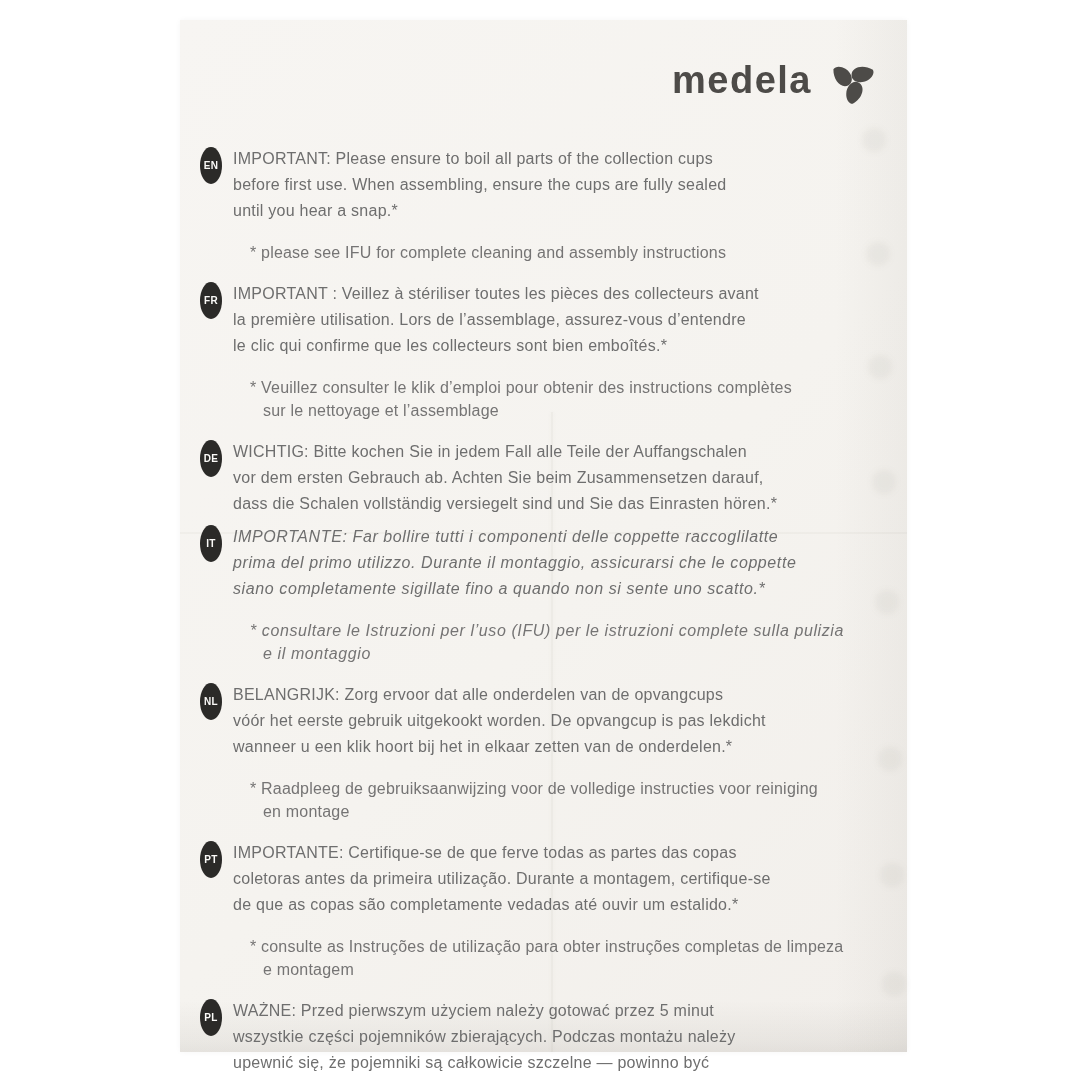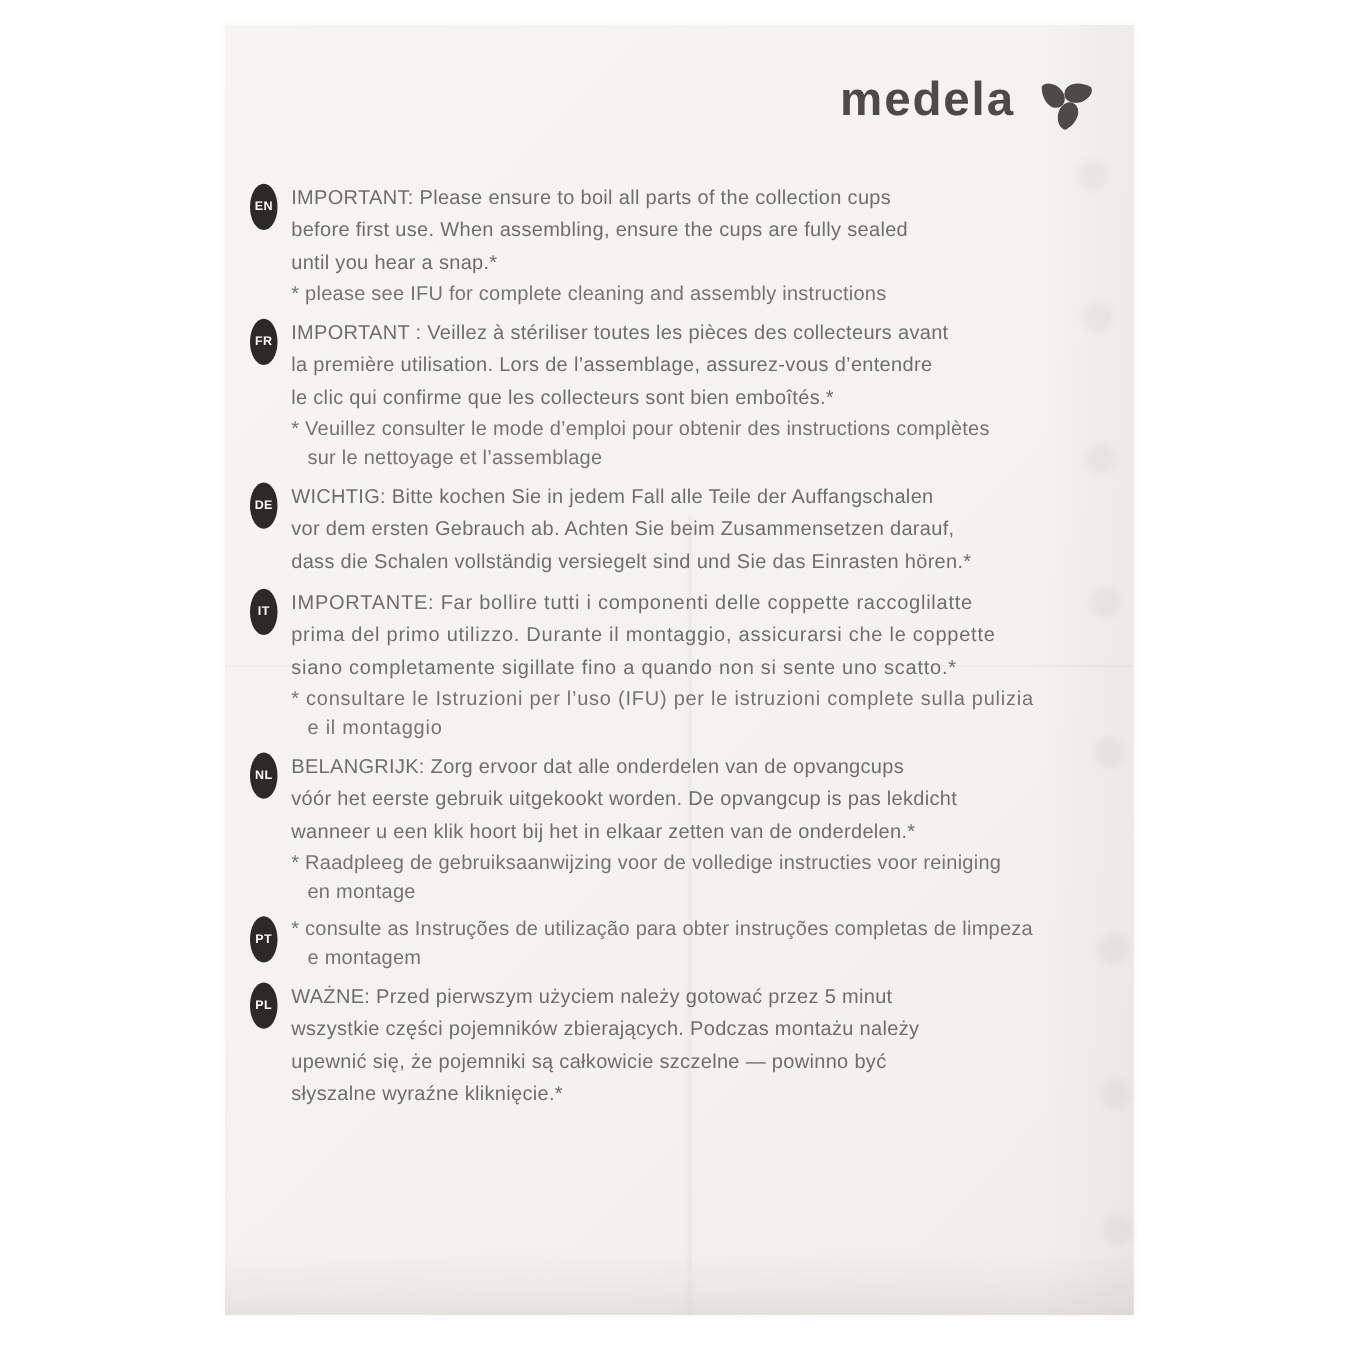--- a/index.html
+++ b/index.html
@@ -111,31 +111,32 @@
   }
   .main-text {
     margin: 0;
     white-space: pre-line;
     font-size: 16px;
     line-height: 26px;
     letter-spacing: 0.25px;
     color: #6e6e6e;
   }
   .footnote {
-    margin: 0;
+    margin: 17px;
     white-space: pre-line;
     font-size: 16px;
     line-height: 23px;
     letter-spacing: 0.2px;
     color: #757474;
     padding-left: 13px;
     text-indent: -13px;
   }
   .italic .main-text,
   .italic .footnote {
+    font-style: italic;
     letter-spacing: 0.6px;
   }
 </style>
 </head>
 <body>
 
 <div class="stage">
   <div class="paper">
 
     <div class="crease-v"></div>
@@ -168,21 +169,21 @@
 before first use. When assembling, ensure the cups are fully sealed
 until you hear a snap.*</p>
         <p class="footnote">* please see IFU for complete cleaning and assembly instructions</p>
       </section>
 
       <section class="lang-section">
         <span class="badge">FR</span>
         <p class="main-text">IMPORTANT : Veillez à stériliser toutes les pièces des collecteurs avant
 la première utilisation. Lors de l’assemblage, assurez-vous d’entendre
 le clic qui confirme que les collecteurs sont bien emboîtés.*</p>
-        <p class="footnote">* Veuillez consulter le mode d’emploi pour obtenir des instructions complètes
+        <p class="footnote">* Veuillez consulter le klik d’emploi pour obtenir des instructions complètes
 sur le nettoyage et l’assemblage</p>
       </section>
 
       <section class="lang-section">
         <span class="badge">DE</span>
         <p class="main-text">WICHTIG: Bitte kochen Sie in jedem Fall alle Teile der Auffangschalen
 vor dem ersten Gebrauch ab. Achten Sie beim Zusammensetzen darauf,
 dass die Schalen vollständig versiegelt sind und Sie das Einrasten hören.*</p>
       </section>
 
@@ -199,20 +200,23 @@
         <span class="badge">NL</span>
         <p class="main-text">BELANGRIJK: Zorg ervoor dat alle onderdelen van de opvangcups
 vóór het eerste gebruik uitgekookt worden. De opvangcup is pas lekdicht
 wanneer u een klik hoort bij het in elkaar zetten van de onderdelen.*</p>
         <p class="footnote">* Raadpleeg de gebruiksaanwijzing voor de volledige instructies voor reiniging
 en montage</p>
       </section>
 
       <section class="lang-section">
         <span class="badge">PT</span>
+        <p class="main-text">IMPORTANTE: Certifique-se de que ferve todas as partes das copas
+coletoras antes da primeira utilização. Durante a montagem, certifique-se
+de que as copas são completamente vedadas até ouvir um estalido.*</p>
         <p class="footnote">* consulte as Instruções de utilização para obter instruções completas de limpeza
 e montagem</p>
       </section>
 
       <section class="lang-section">
         <span class="badge">PL</span>
         <p class="main-text">WAŻNE: Przed pierwszym użyciem należy gotować przez 5 minut
 wszystkie części pojemników zbierających. Podczas montażu należy
 upewnić się, że pojemniki są całkowicie szczelne — powinno być
 słyszalne wyraźne kliknięcie.*</p>

